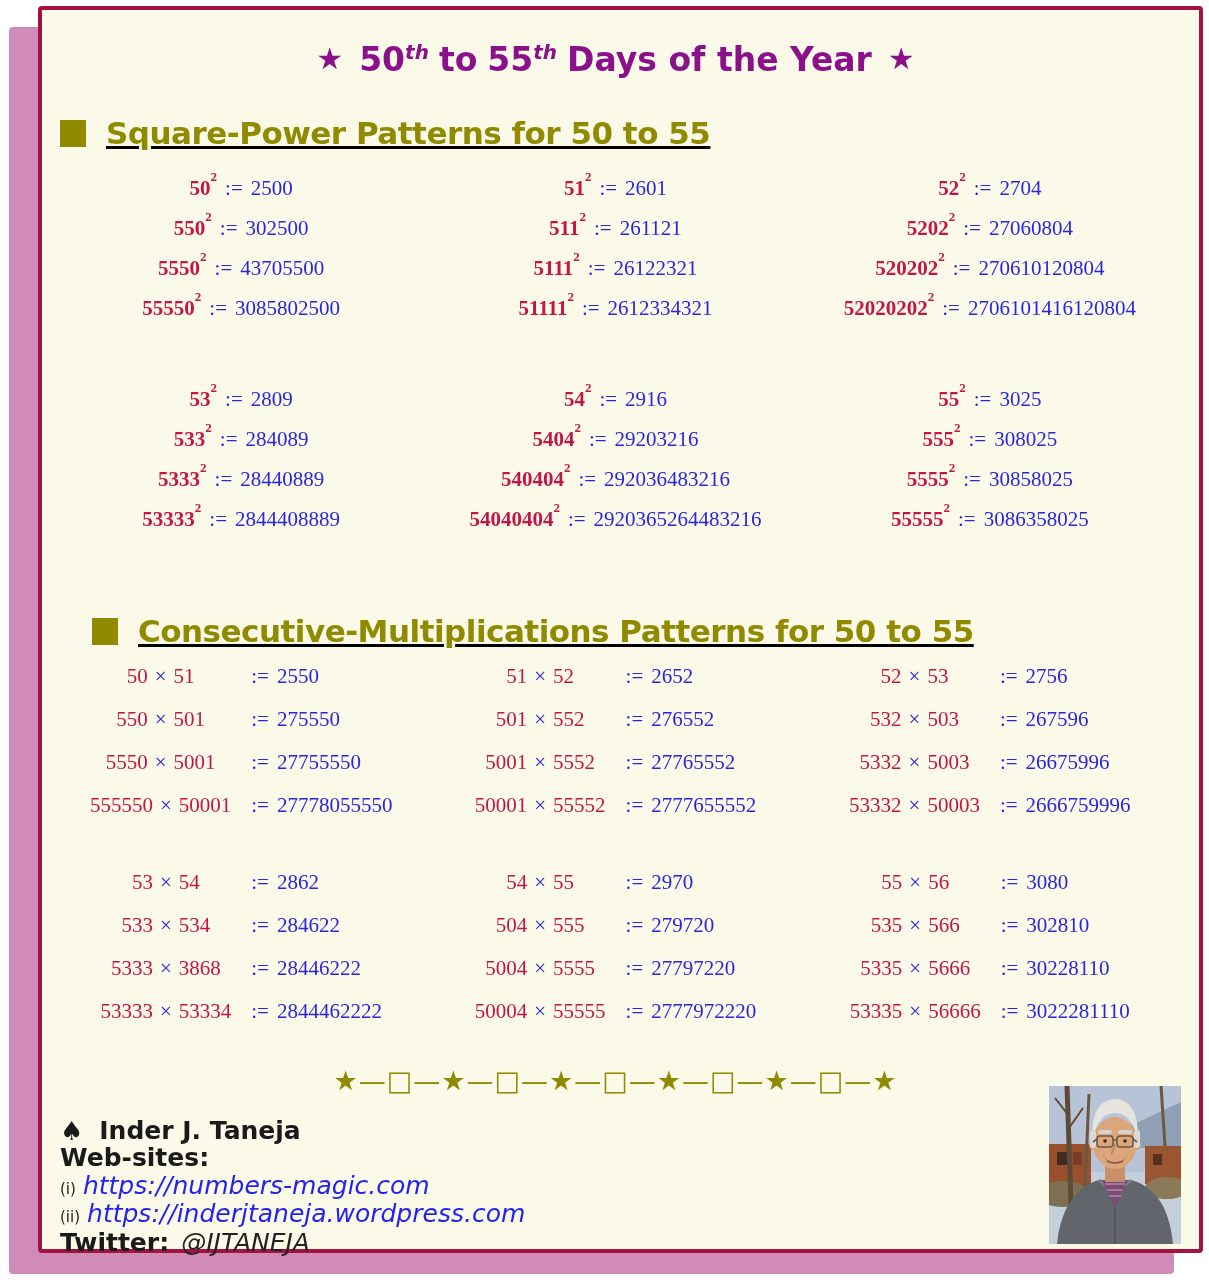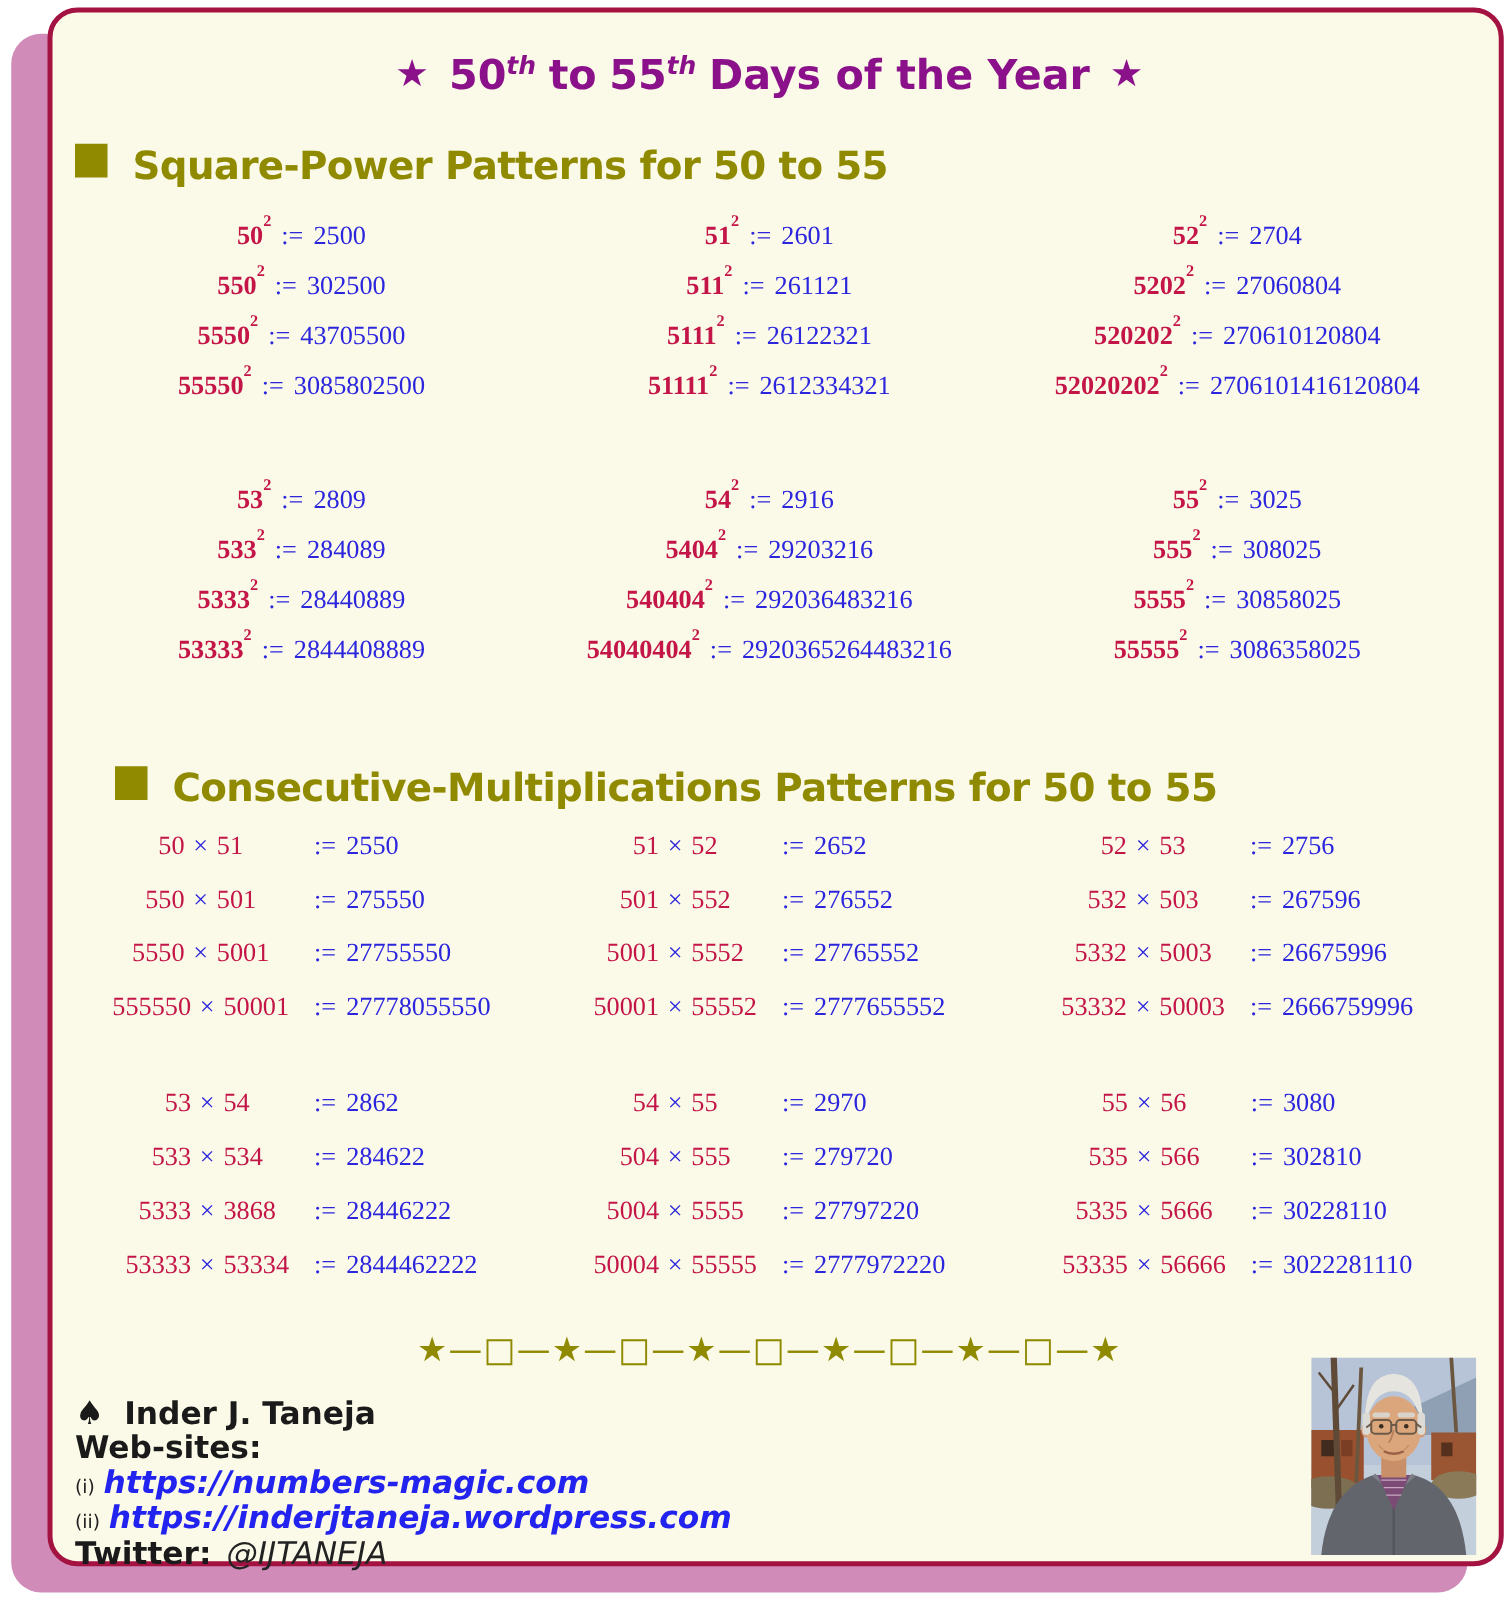--- a/index.html
+++ b/index.html
@@ -13,35 +13,35 @@
     --link-blue:#2323f0;
     --text-black:#1a1a1a;
   }
   *{margin:0;padding:0;box-sizing:border-box;}
   html,body{background:#ffffff;}
   body{width:1209px;height:1280px;position:relative;font-family:"DejaVu Sans",sans-serif;overflow:hidden;}
   .panel{
     position:absolute;top:6px;left:38px;right:6px;bottom:27px;
     background:var(--panel-bg);
     border:4px solid var(--border-crimson);
-    border-radius:24px;
+    border-radius:4px;
     box-shadow:-29px 21px 0 0 var(--shadow-pink);
     padding:16px 22px 10px 12px;
   }
   
   .title{margin-top:14px;text-align:center;color:var(--title-purple);
     font-size:33px;font-weight:bold;white-space:nowrap;}
   .title .star{font-size:30px;position:relative;top:-2px;}
   .title .star.l{margin-right:16px;}
   .title .star.r{margin-left:16px;}
   .title sup{font-style:italic;font-size:20px;font-weight:bold;}
   .title .mid{margin:0 10px;}
   .title .rest{margin-left:10px;}
   
-  .sec-head{display:flex;margin-left:6px;}
+  .sec-head{display:flex;align-items:center;margin-left:6px;text-decoration:underline;}
   .sec-head.first{margin-top:36px;}
   .sec-head.second{margin-top:82px;margin-left:38px;}
   .bullet{width:26px;height:27px;background:var(--heading-olive);flex:0 0 auto;margin-right:20px;}
   .sec-title{color:var(--heading-olive);font-size:31px;font-weight:bold;letter-spacing:-0.5px;white-space:nowrap;}
   
   .eq-block{display:grid;grid-template-columns:1fr 1fr 1fr;}
   .eq-block.sq0{margin-top:26px;}
   .eq-block.sq1{margin-top:68px;}
   .eq-block.pr0{margin-top:16px;}
   .eq-block.pr1{margin-top:54px;}
@@ -63,21 +63,21 @@
   .separator{margin-top:42px;text-align:center;color:var(--heading-olive);
     font-size:27px;letter-spacing:1px;font-family:"DejaVu Sans",sans-serif;}
   
   .footer{margin-top:22px;margin-left:6px;color:var(--text-black);}
   .author-line{display:flex;align-items:center;}
   .spade{font-size:26px;margin-right:16px;line-height:1;}
   .author{font-size:25px;font-weight:bold;line-height:1.05;}
   .web-label{font-size:25px;font-weight:bold;line-height:1.1;}
   .link-line{display:flex;align-items:baseline;line-height:1.14;}
   .marker{font-size:15px;margin-right:7px;color:#222;}
-  .link{font-size:25px;font-style:italic;color:var(--link-blue);text-decoration:none;cursor:pointer;font-weight:bold;}
+  .link{font-size:25px;font-style:italic;color:var(--link-blue);text-decoration:none;cursor:pointer;}
   .twitter-line{display:flex;align-items:flex-start;line-height:1.14;}
   .tw-label{font-size:25px;font-weight:bold;margin-right:12px;}
   .tw-handle{font-size:25px;font-style:italic;color:#222;}
   
   .photo{position:absolute;right:18px;bottom:5px;width:132px;height:158px;display:block;}
 </style>
 </head>
 <body>
 
 <div class="panel">

